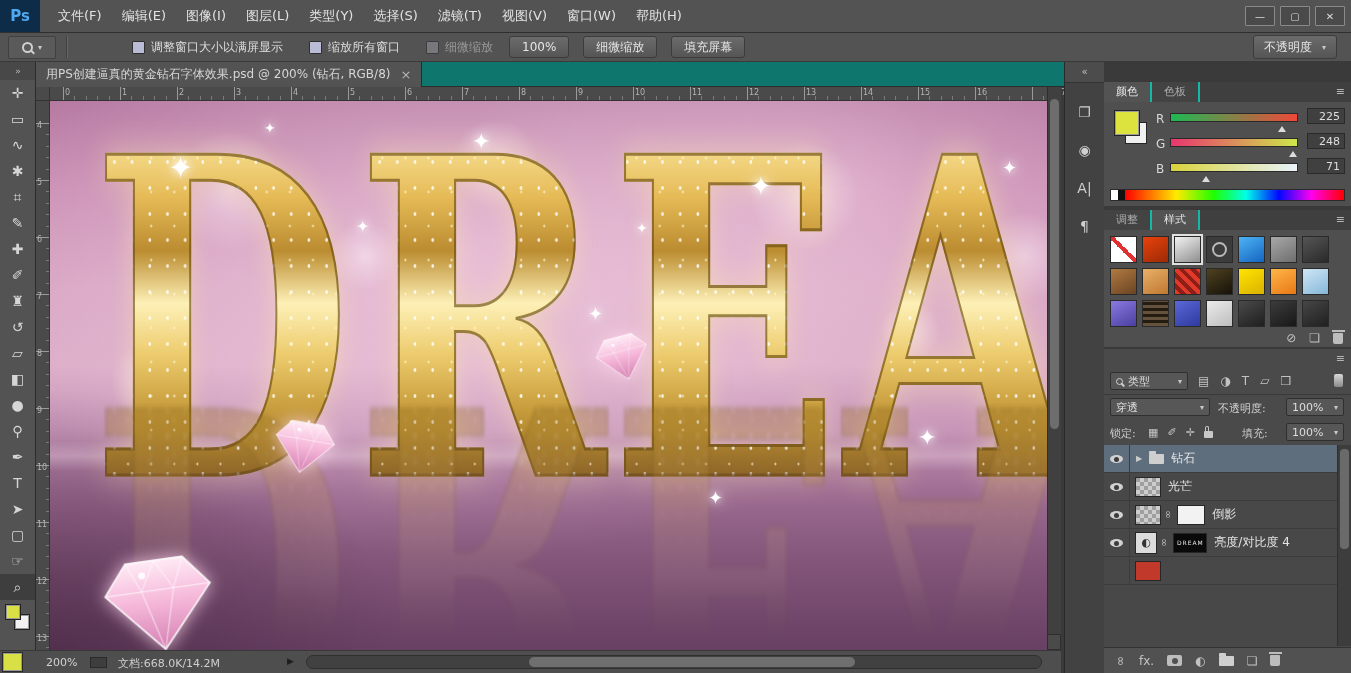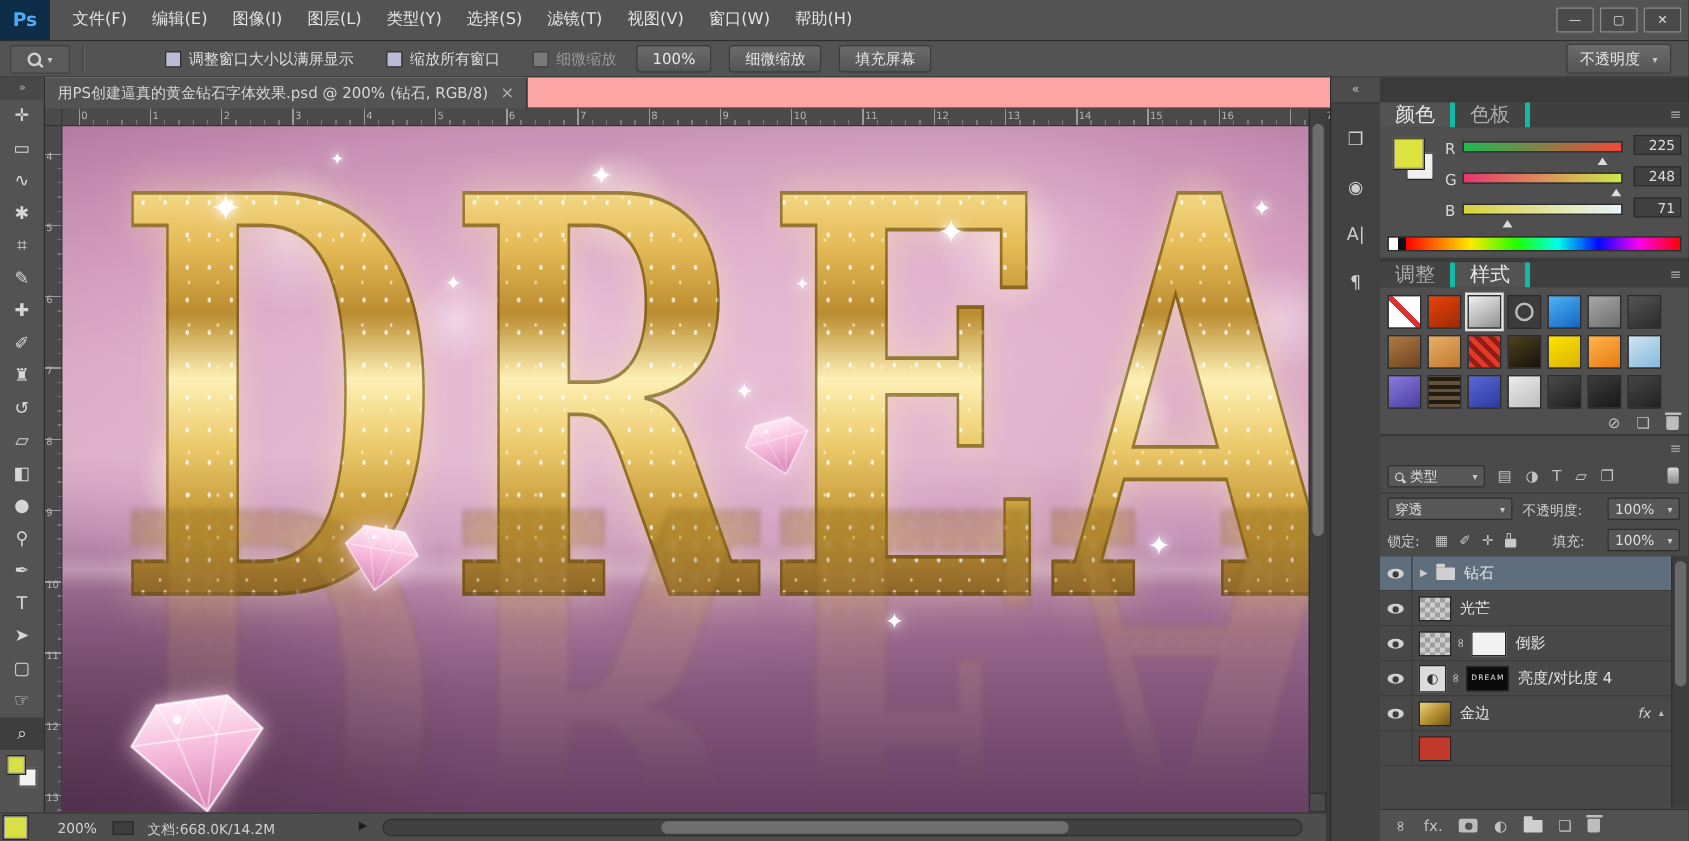--- a/index.html
+++ b/index.html
@@ -24,21 +24,21 @@
   .opt-checkboxes{display:flex;align-items:center;margin-left:54px;gap:26px}
   .opt-check{display:flex;align-items:center;gap:6px}
   .cb-box{width:11px;height:11px;background:#b9bcd4;border:1px solid #2e2e2e;border-radius:1px;flex:none}
   .cb-label{font-size:12px;color:#dedede;white-space:nowrap}
   .opt-check.disabled .cb-box{background:#8f8f98;opacity:.6}
   .opt-check.disabled .cb-label{color:#9a9a9a}
   .opt-buttons{display:flex;gap:14px;margin-left:16px}
   .opt-btn{background:linear-gradient(#6b6b6b,#555);border:1px solid #3c3c3c;border-radius:3px;color:#e6e6e6;font-size:12px;height:22px;padding:0 12px;font-family:inherit;white-space:nowrap}
   .workspace-btn{margin-left:auto;margin-right:6px;background:linear-gradient(#6b6b6b,#555);border:1px solid #3c3c3c;border-radius:3px;color:#e6e6e6;font-size:12px;height:22px;padding:0 10px;display:flex;align-items:center;gap:10px;white-space:nowrap}
   
-  .tabbar{position:absolute;left:36px;top:62px;width:1028px;height:25px;background:#fca5a5;border-bottom:1px solid #2c2c2c;box-sizing:border-box}
+  .tabbar{position:absolute;left:36px;top:62px;width:1028px;height:25px;background:#0f766e;border-bottom:1px solid #2c2c2c;box-sizing:border-box}
   .doc-tab{position:absolute;left:0;top:0;height:25px;background:#535353;border-right:1px solid #2a2a2a;display:flex;align-items:center;padding:0 10px;gap:10px;max-width:392px;box-sizing:border-box}
   .tab-title{font-size:12px;color:#d6d6d6;white-space:nowrap;overflow:hidden}
   .tab-close{color:#b5b5b5;font-size:13px;flex:none}
   
   .toolbar{position:absolute;left:0;top:62px;width:36px;height:611px;background:#535353;border-right:1px solid #2c2c2c;box-sizing:border-box}
   .tb-collapse{height:18px;text-align:center;color:#b8b8b8;font-size:9px;line-height:18px;background:#484848;letter-spacing:-1px}
   .tool{height:26px;display:flex;align-items:center;justify-content:center}
   .tool.active{background:#3e3e3e}
   .tool-glyph{color:#d6d6d6;font-size:14px;line-height:1}
   .tb-colors{position:relative;height:34px;margin-top:2px}
@@ -86,21 +86,21 @@
   .scroll-corner{position:absolute;left:1047px;top:634px;width:14px;height:16px;background:#4a4a4a;border:1px solid #2e2e2e;box-sizing:border-box}
   
   .strip{position:absolute;left:1064px;top:62px;width:40px;height:611px;background:#424242;border-left:1px solid #2a2a2a;box-sizing:border-box}
   .strip-expand{height:20px;text-align:center;color:#c0c0c0;font-size:10px;line-height:20px;background:#4c4c4c;border-bottom:1px solid #333}
   #stripIcons{margin-top:10px}
   .strip-item{height:38px;display:flex;align-items:center;justify-content:center}
   .strip-glyph{color:#cfcfcf;font-size:14px}
   
   .panel{position:absolute;left:1104px;width:247px;background:#4a4a4a;box-sizing:border-box}
   .ptabs{position:absolute;left:0;top:0;right:0;height:20px;background:#3f3f3f;display:flex}
-  .ptab{padding:0 12px;font-size:16px;line-height:20px;color:#ababab;background:#434343;border-right:4px solid #14b8a6;white-space:nowrap}
+  .ptab{padding:0 12px;font-size:11px;line-height:20px;color:#ababab;background:#434343;border-right:2px solid #14b8a6;white-space:nowrap}
   .ptab.active{background:#535353;color:#e4e4e4}
   .pmenu{position:absolute;right:6px;top:3px;color:#b4b4b4;font-size:11px}
   .pbody{position:absolute;left:0;top:20px;right:0;bottom:0;background:#4f4f4f}
   
   .fg-swatch{position:absolute;left:10px;top:8px;width:24px;height:24px;border:1px solid #242424;box-shadow:inset 0 0 0 1px #9a9a9a;z-index:2}
   .bg-swatch{position:absolute;left:21px;top:20px;width:20px;height:20px;background:#f0f0f0;border:1px solid #242424}
   #channelRows{position:absolute;left:52px;top:4px;right:6px}
   .ch-row{position:relative;height:25px}
   .ch-label{position:absolute;left:0;top:6px;font-size:12px;color:#d8d8d8}
   .ch-track{position:absolute;left:14px;top:7px;width:128px;height:9px;border:1px solid #2a2a2a;box-sizing:border-box}
@@ -582,29 +582,20 @@
         <div class="layer-row">
           <span class="eye-cell">
             <span class="eye-icon"></span>
           </span>
           <span class="adj-thumb">◐</span>
           <span class="link-icon">∞</span>
           <span class="thumb dark">DREAM</span>
           <span class="layer-name">亮度/对比度 4</span>
         </div>
         <div class="layer-row">
-          <span class="eye-cell">
-            <span class="eye-icon"></span>
-          </span>
-          <span class="thumb gold"></span>
-          <span class="layer-name">金边</span>
-          <span class="fx-badge">fx</span>
-          <span class="fx-collapse">▴</span>
-        </div>
-        <div class="layer-row">
           <span class="eye-cell"></span>
           <span class="thumb" style="background:#c0392b"></span>
           <span class="layer-name"></span>
         </div>
       </div>
     <div class="llist-scroll">
       <div class="llist-thumb"></div>
     </div>
     <div class="layers-footer" id="layersFooter">
         <span class="foot-glyph rot90">∞</span>

